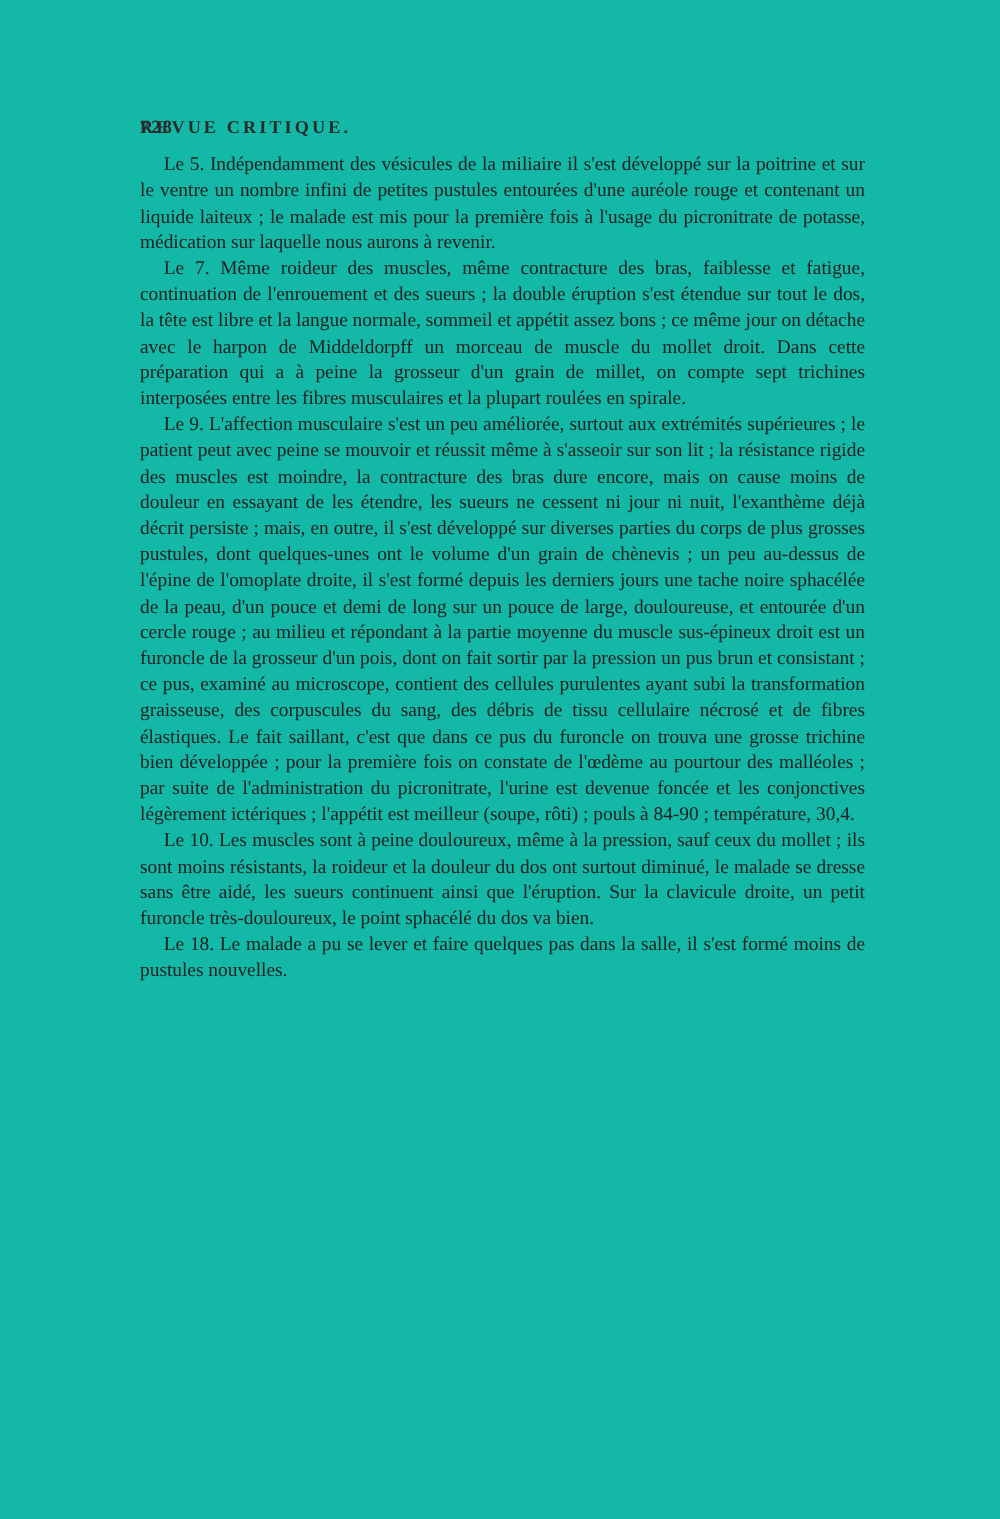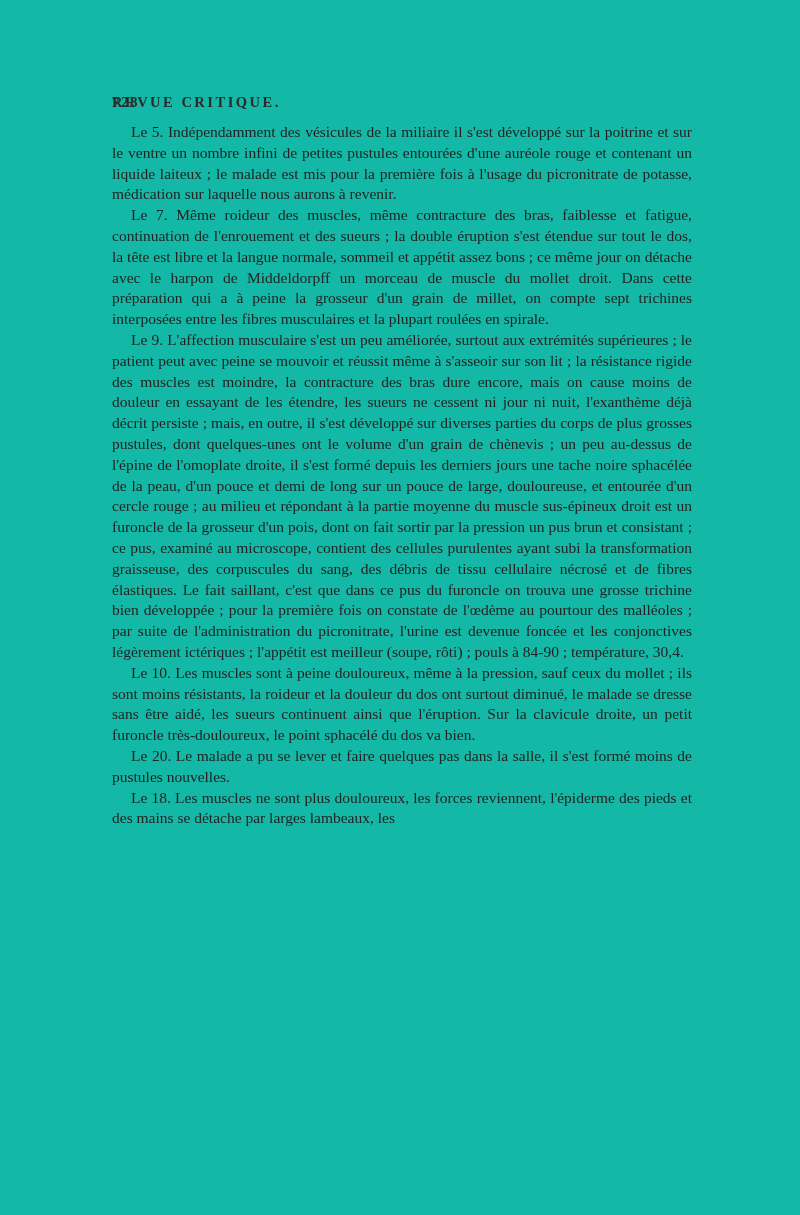--- a/index.html
+++ b/index.html
@@ -66,18 +66,17 @@
     <div class="running-header">
       <span class="page-number">728</span>
       <span class="header-title">REVUE CRITIQUE.</span>
     </div>
 
     <div class="body-text">
       <p>Le 5. Indépendamment des vésicules de la miliaire il s'est développé sur la poitrine et sur le ventre un nombre infini de petites pustules entourées d'une auréole rouge et contenant un liquide laiteux ; le malade est mis pour la première fois à l'usage du picronitrate de potasse, médication sur laquelle nous aurons à revenir.</p>
       <p>Le 7. Même roideur des muscles, même contracture des bras, faiblesse et fatigue, continuation de l'enrouement et des sueurs ; la double éruption s'est étendue sur tout le dos, la tête est libre et la langue normale, sommeil et appétit assez bons ; ce même jour on détache avec le harpon de Middeldorpff un morceau de muscle du mollet droit. Dans cette préparation qui a à peine la grosseur d'un grain de millet, on compte sept trichines interposées entre les fibres musculaires et la plupart roulées en spirale.</p>
       <p>Le 9. L'affection musculaire s'est un peu améliorée, surtout aux extrémités supérieures ; le patient peut avec peine se mouvoir et réussit même à s'asseoir sur son lit ; la résistance rigide des muscles est moindre, la contracture des bras dure encore, mais on cause moins de douleur en essayant de les étendre, les sueurs ne cessent ni jour ni nuit, l'exanthème déjà décrit persiste ; mais, en outre, il s'est développé sur diverses parties du corps de plus grosses pustules, dont quelques-unes ont le volume d'un grain de chènevis ; un peu au-dessus de l'épine de l'omoplate droite, il s'est formé depuis les derniers jours une tache noire sphacélée de la peau, d'un pouce et demi de long sur un pouce de large, douloureuse, et entourée d'un cercle rouge ; au milieu et répondant à la partie moyenne du muscle sus-épineux droit est un furoncle de la grosseur d'un pois, dont on fait sortir par la pression un pus brun et consistant ; ce pus, examiné au microscope, contient des cellules purulentes ayant subi la transformation graisseuse, des corpuscules du sang, des débris de tissu cellulaire nécrosé et de fibres élastiques. Le fait saillant, c'est que dans ce pus du furoncle on trouva une grosse trichine bien développée ; pour la première fois on constate de l'œdème au pourtour des malléoles ; par suite de l'administration du picronitrate, l'urine est devenue foncée et les conjonctives légèrement ictériques ; l'appétit est meilleur (soupe, rôti) ; pouls à 84-90 ; température, 30,4.</p>
       <p>Le 10. Les muscles sont à peine douloureux, même à la pression, sauf ceux du mollet ; ils sont moins résistants, la roideur et la douleur du dos ont surtout diminué, le malade se dresse sans être aidé, les sueurs continuent ainsi que l'éruption. Sur la clavicule droite, un petit furoncle très-douloureux, le point sphacélé du dos va bien.</p>
-      <p>Le 20. Le malade a pu se lever et faire quelques pas dans la salle, il s'est formé moins de pustules nouvelles.</p>
-      <p>Le 18. Les muscles ne sont plus douloureux, les forces reviennent, l'épiderme des pieds et des mains se détache par larges lambeaux, les</p>
+      <p>Le 18. Le malade a pu se lever et faire quelques pas dans la salle, il s'est formé moins de pustules nouvelles.</p>
     </div>
 
   </div>
 </div>
 
 </body></html>

